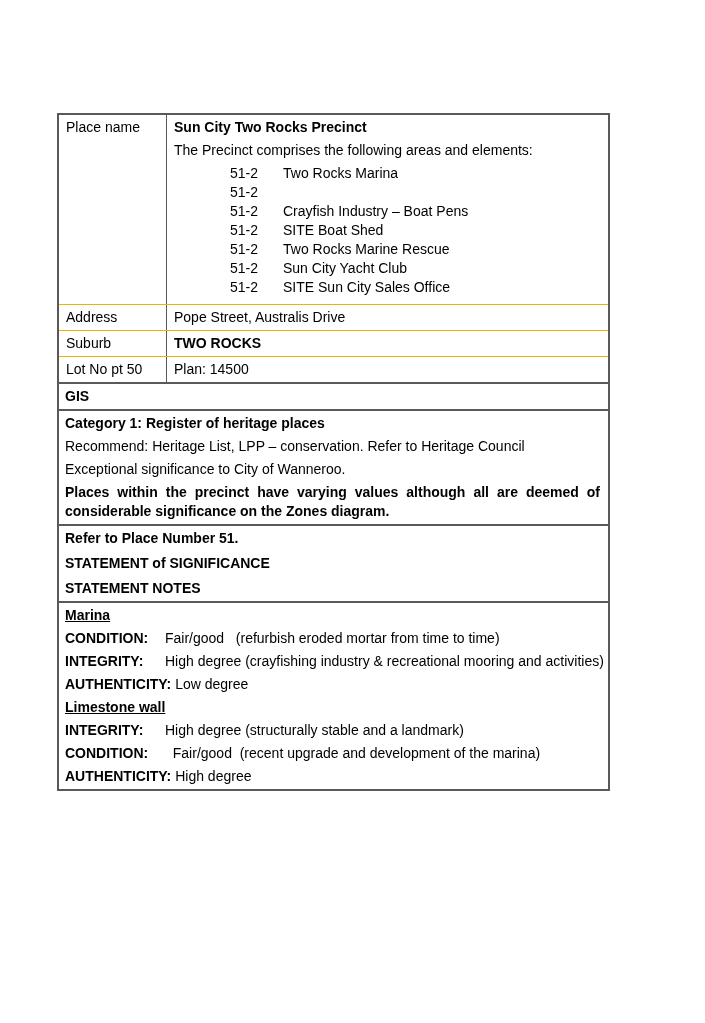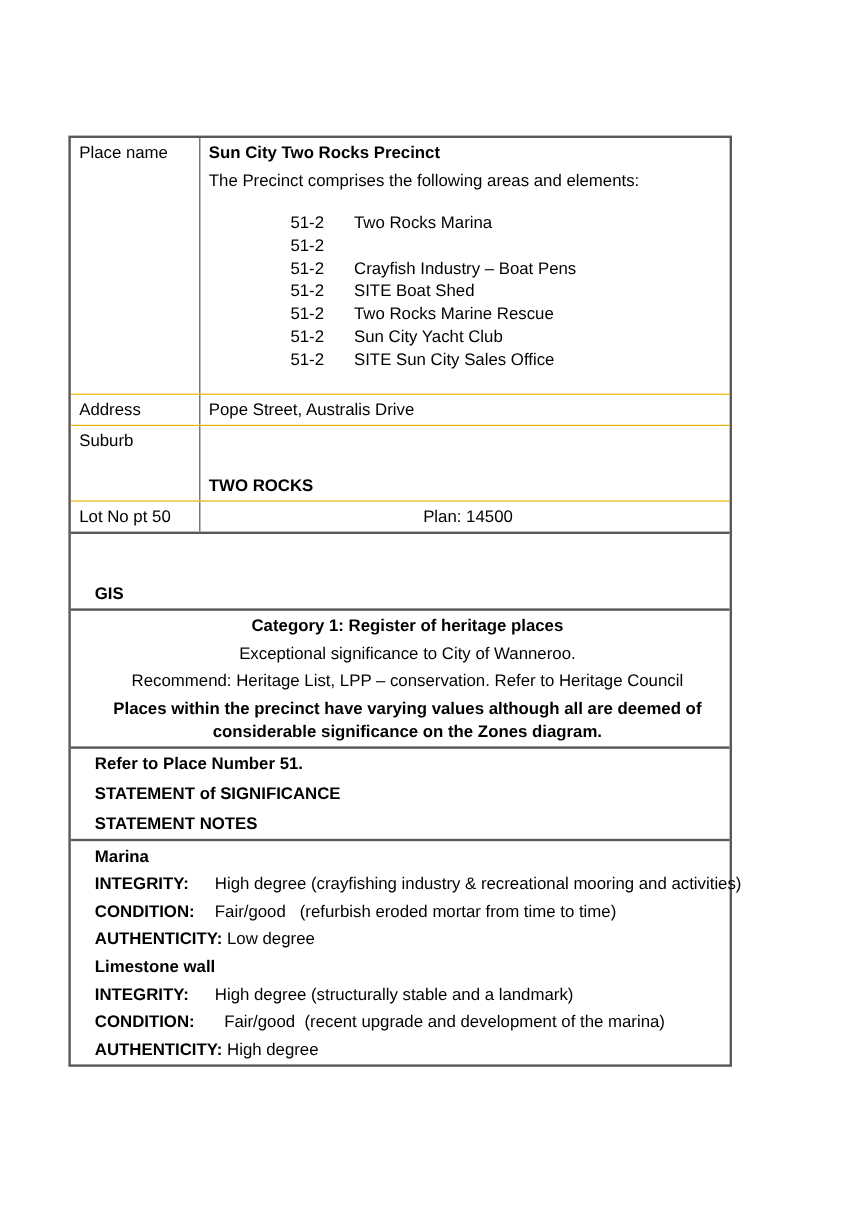--- a/index.html
+++ b/index.html
@@ -35,48 +35,49 @@
     border-right: 1px solid #595959;
     padding: 3px 4px 3px 7px;
   }
   .value-cell {
     flex: 1;
     padding: 3px 20px 3px 7px;
     min-width: 0;
   }
   .full-cell {
     flex: 1;
-    padding: 3px 8px 3px 20px;
+    padding: 3px 8px 3px 6px;
     min-width: 0;
   }
-  .bold { font-weight: bold; margin-top: 37px; }
+  .bold { font-weight: bold; }
   .doc-table p { margin: 0 0 4px 0; }
   .doc-table p:last-child { margin-bottom: 0; }
-  .element-list { margin: 16px; }
+  .element-list { margin: 4px; }
   .element-row { display: flex; line-height: 19px; }
   .element-code {
     display: inline-block;
     margin-left: 52px;
     width: 53px;
     flex: 0 0 53px;
   }
   .lot-flex {
     display: flex;
-    justify-content: center;
+    justify-content: space-between;
     padding-right: 2px;
   }
-  .category-cell p { margin: 0 0 4px 0; text-align: center; }
+  .category-cell p { margin: 0 0 4px 0; }
   .justify-bold {
     font-weight: bold;
     text-align: justify;
   }
   .refer-cell p { margin: 0 0 6px 0; font-weight: bold; }
   .assess-cell p { margin: 0 0 4px 0; }
   .assess-heading {
     font-weight: bold;
+    text-decoration: underline;
   }
   .assess-row { white-space: nowrap; }
   .assess-label {
     display: inline-block;
     min-width: 100px;
     font-weight: bold;
   }
   .assess-val { white-space: pre; }
 </style>
 </head>
@@ -139,42 +140,42 @@
       </div>
     </div>
 
     <div class="t-row section-break">
       <div class="full-cell bold">GIS</div>
     </div>
 
     <div class="t-row section-break">
       <div class="full-cell category-cell">
         <p class="bold">Category 1: Register of heritage places</p>
+        <p>Recommend: Heritage List, LPP – conservation. Refer to Heritage Council</p>
         <p>Exceptional significance to City of Wanneroo.</p>
-        <p>Recommend: Heritage List, LPP – conservation. Refer to Heritage Council</p>
         <p class="justify-bold">Places within the precinct have varying values although all are deemed of considerable significance on the Zones diagram.</p>
       </div>
     </div>
 
     <div class="t-row section-break">
       <div class="full-cell refer-cell">
         <p>Refer to Place Number 51.</p>
         <p>STATEMENT of SIGNIFICANCE</p>
         <p>STATEMENT NOTES</p>
       </div>
     </div>
 
     <div class="t-row section-break">
       <div class="full-cell assess-cell">
         <p class="assess-heading">Marina</p>
         <p class="assess-row">
-          <span class="assess-label">INTEGRITY:</span><span class="assess-val">High degree (crayfishing industry &amp; recreational mooring and activities)</span>
+          <span class="assess-label">CONDITION:</span><span class="assess-val">Fair/good   (refurbish eroded mortar from time to time)</span>
         </p>
         <p class="assess-row">
-          <span class="assess-label">CONDITION:</span><span class="assess-val">Fair/good   (refurbish eroded mortar from time to time)</span>
+          <span class="assess-label">INTEGRITY:</span><span class="assess-val">High degree (crayfishing industry &amp; recreational mooring and activities)</span>
         </p>
         <p class="assess-row">
           <span class="assess-label">AUTHENTICITY:</span><span class="assess-val"> Low degree</span>
         </p>
         <p class="assess-heading">Limestone wall</p>
         <p class="assess-row">
           <span class="assess-label">INTEGRITY:</span><span class="assess-val">High degree (structurally stable and a landmark)</span>
         </p>
         <p class="assess-row">
           <span class="assess-label">CONDITION:</span><span class="assess-val">  Fair/good  (recent upgrade and development of the marina)</span>

